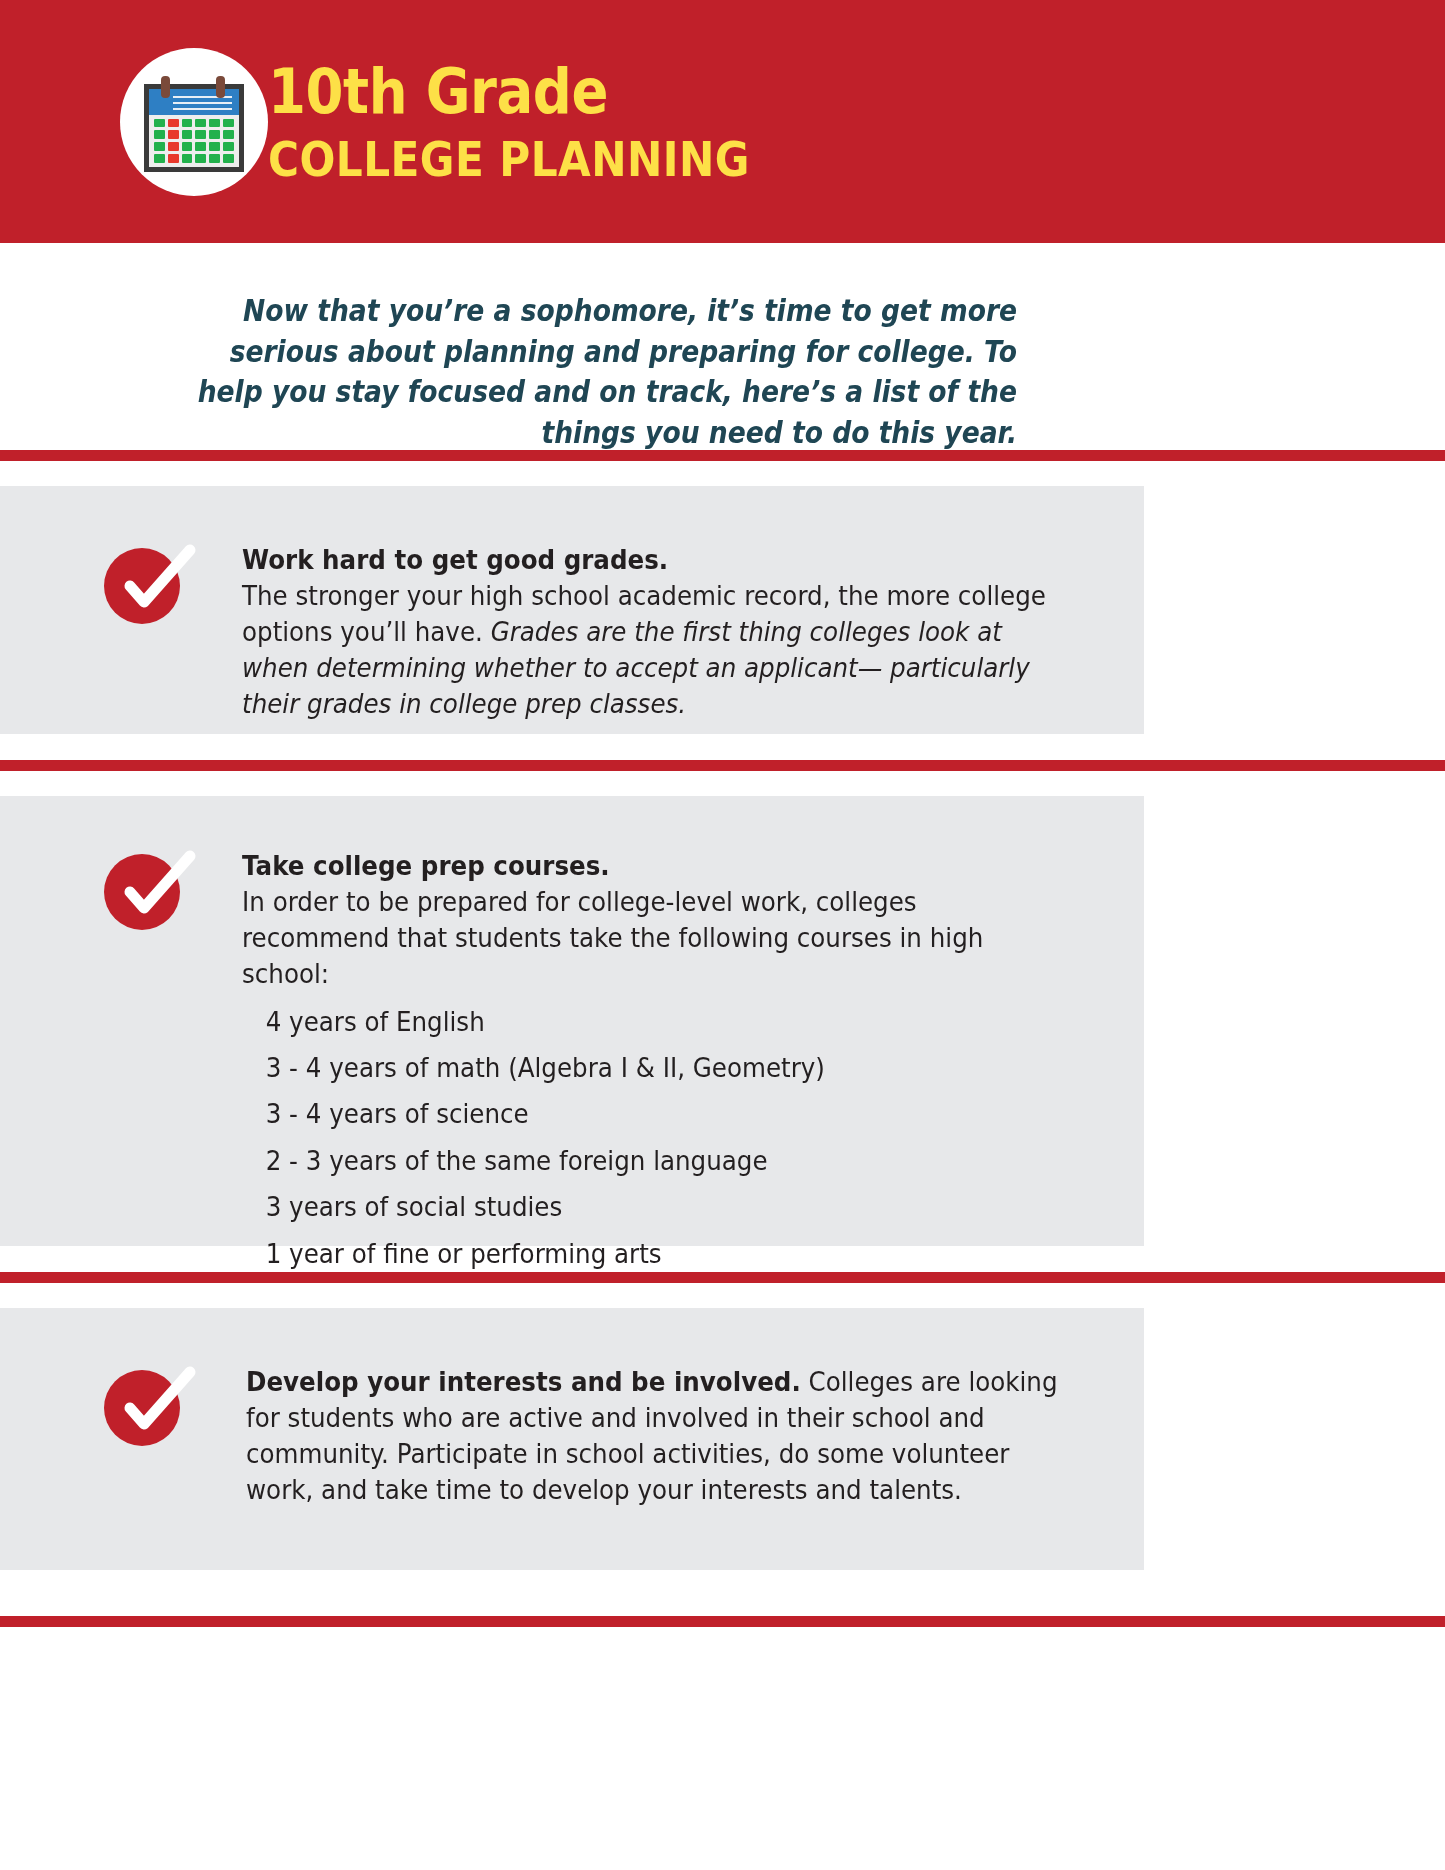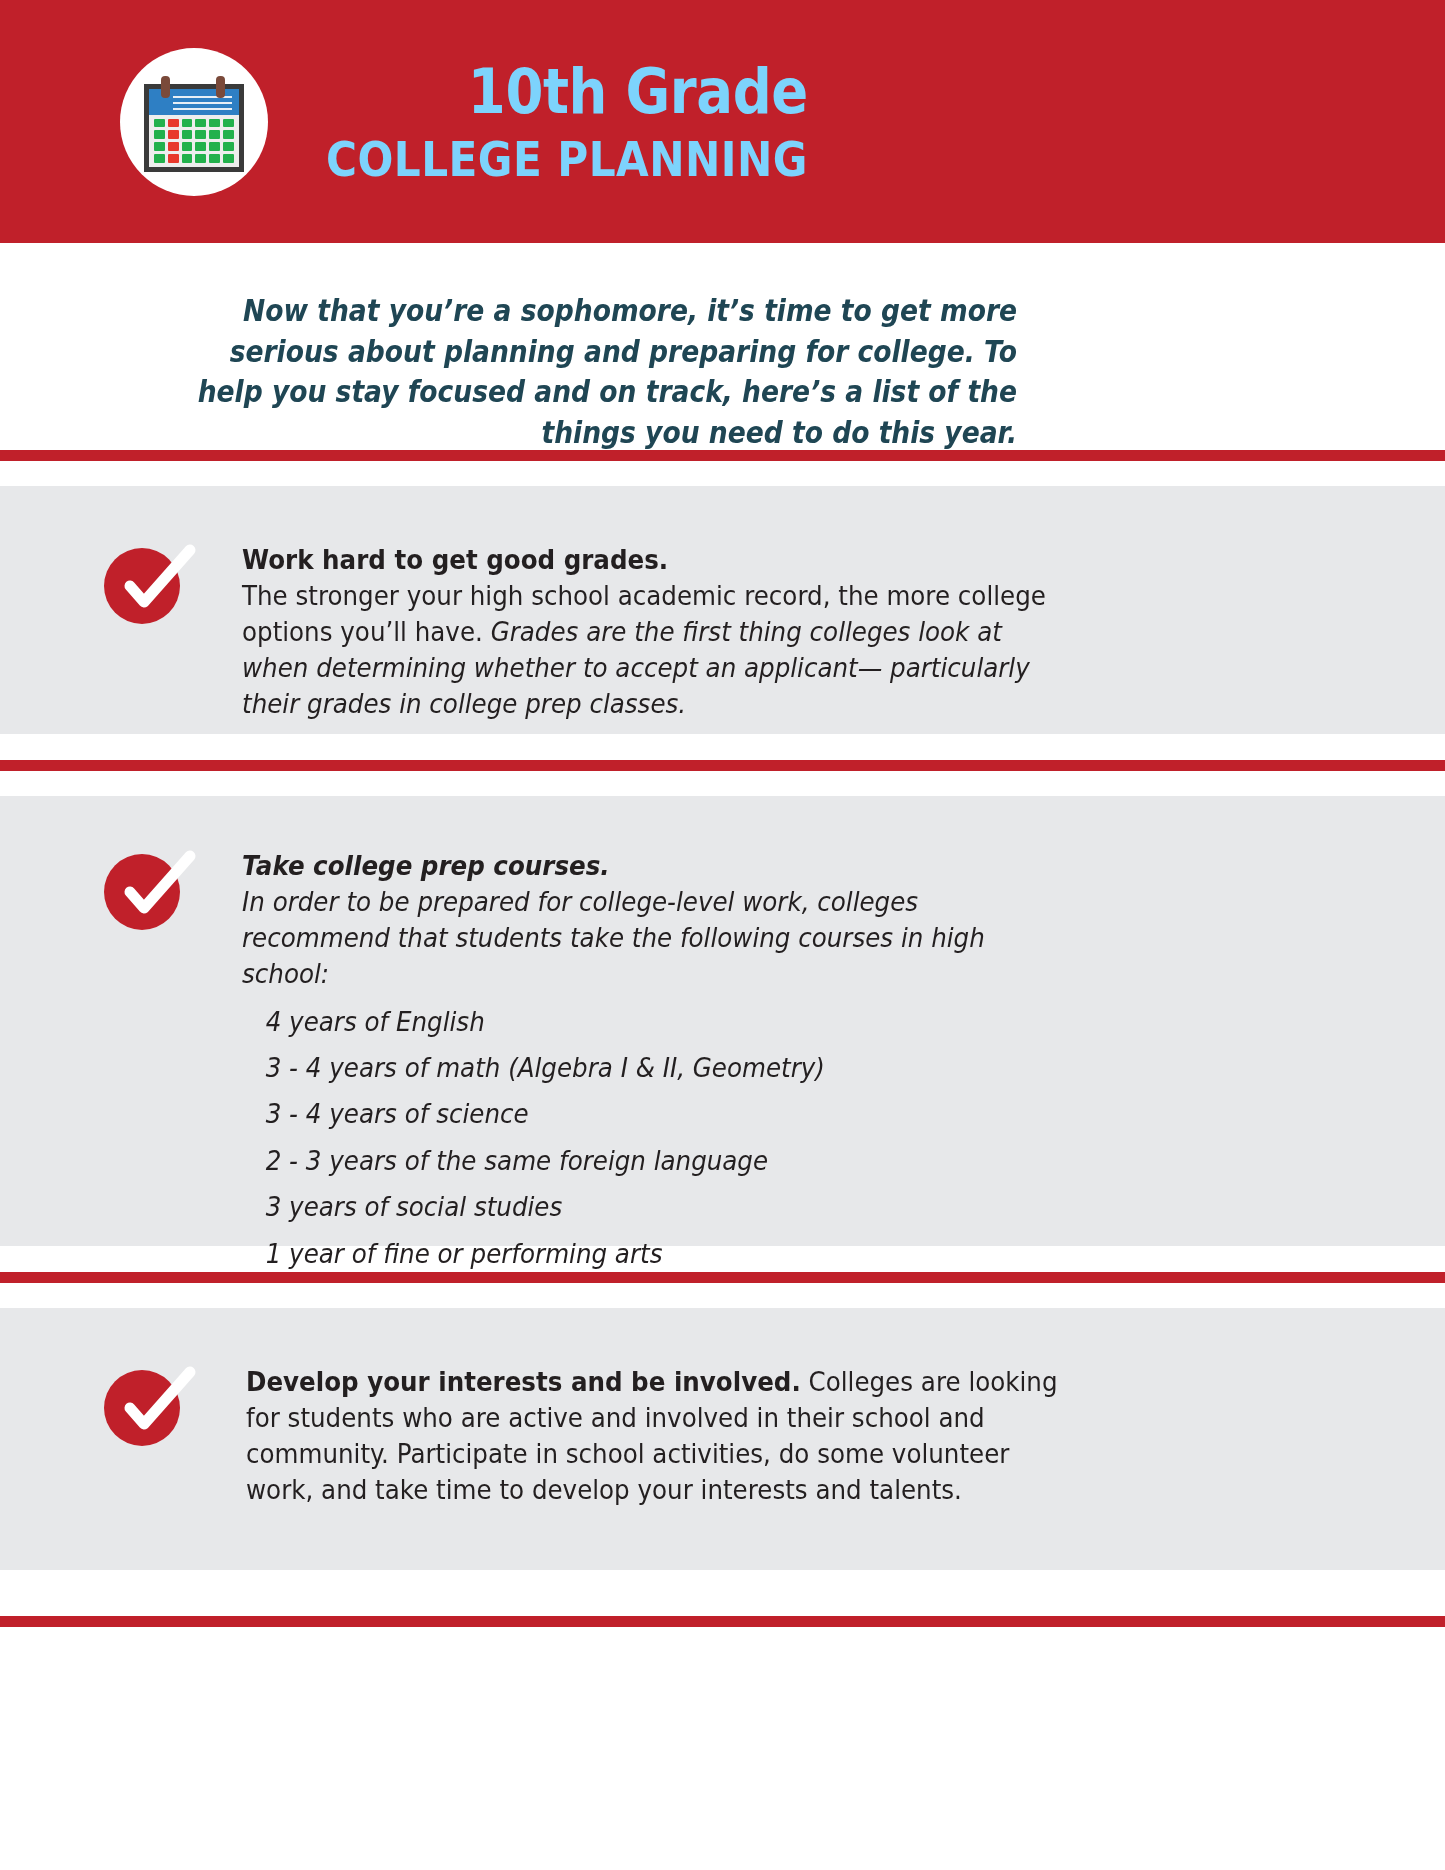--- a/index.html
+++ b/index.html
@@ -97,23 +97,21 @@
     box-sizing: border-box;
     display: grid;
     grid-template-columns: repeat(6, 1fr);
     grid-template-rows: repeat(4, 1fr);
     gap: 3px 3px;
   }
   .cal-cell { background: #22b14c; border-radius: 1px; }
   .cal-cell.red { background: #e8392c; }
 
   .header-titles {
-    margin-left: 58px;
-    color: #7dd3fc;
-    text-align: right;
+    color: #fde047;
   }
   .title-main {
     font-family: "DejaVu Sans", sans-serif;
     font-weight: bold;
     font-size: 62px;
     line-height: 1.0;
     letter-spacing: -0.5px;
     margin: 0 0 12px 0;
     transform: scaleX(0.88);
     transform-origin: left center;
@@ -156,21 +154,21 @@
   .rule {
     width: 1445px;
     height: 11px;
     background: #c0202a;
   }
   .gap-white {
     width: 1445px;
     background: #ffffff;
   }
   .panel {
-    width: 1445px;
+    width: 1144px;
     background: #e7e8ea;
     box-sizing: border-box;
     position: relative;
   }
   .panel-row {
     display: flex;
     align-items: flex-start;
   }
 
   
@@ -300,21 +298,21 @@
       <span class="lead">Work hard to get good grades.</span><br>
       <span>The stronger your high school academic record, the more college options you’ll have. </span><span class="ital">Grades are the first thing colleges look at when determining whether to accept an applicant—  particularly their grades in college prep classes.</span>
     </div>
   </div>
 </div>
 
 <div class="gap-white" style="height:26px"></div>
 <div class="rule"></div>
 <div class="gap-white" style="height:25px"></div>
 
-<div class="panel" style="height:450px; padding-top:52px;font-style:italic;">
+<div class="panel" style="height:450px; padding-top:52px;">
   <div class="panel-row">
     <div class="check">
       <div class="check-circle"></div>
       <svg class="check-mark" viewBox="0 0 86 86">
         <path d="M18 44 L32 60 L78 8" stroke="#ffffff" stroke-width="11" fill="none" stroke-linecap="round" stroke-linejoin="round"></path>
       </svg>
     </div>
     <div class="item-body">
       <span class="lead">Take college prep courses.</span><br>
       <span>In order to be prepared for college-level work, colleges recommend that students take the following courses in high school:</span>

